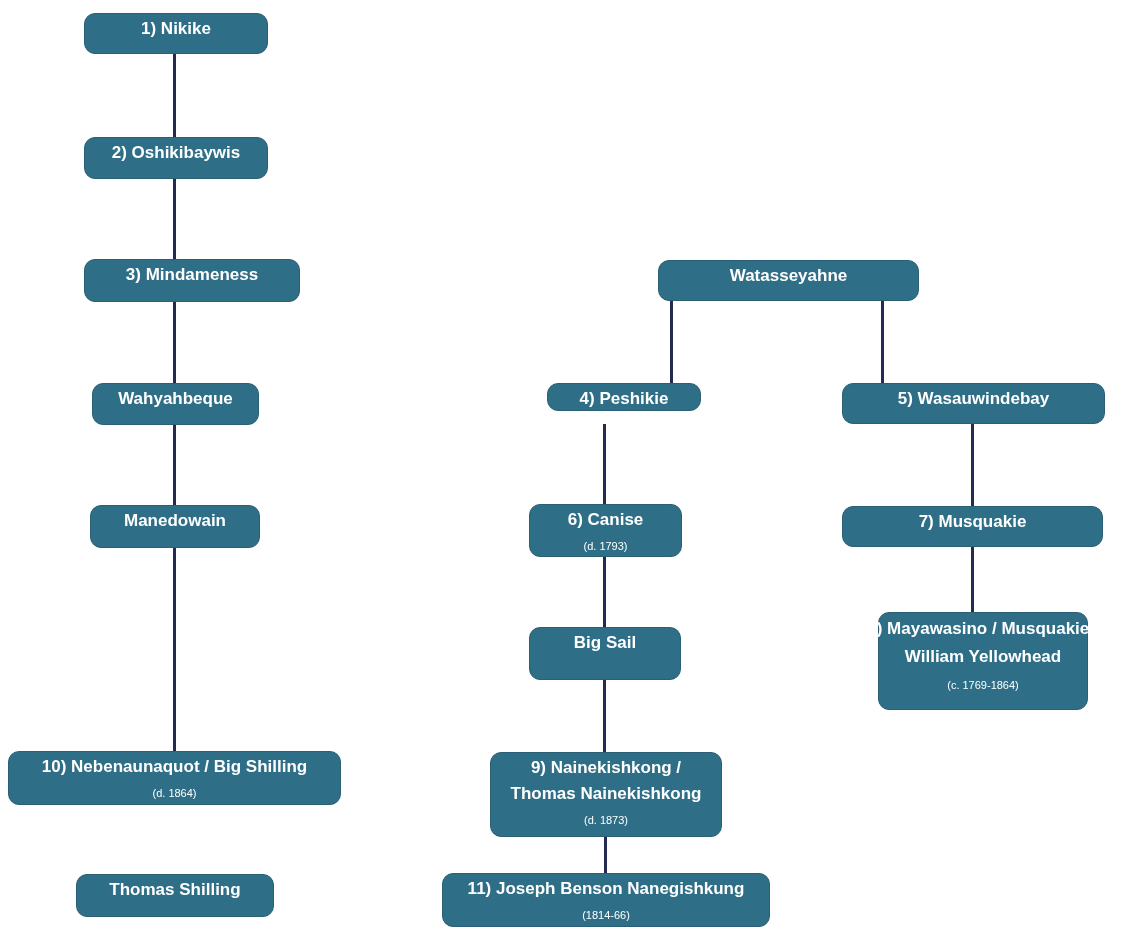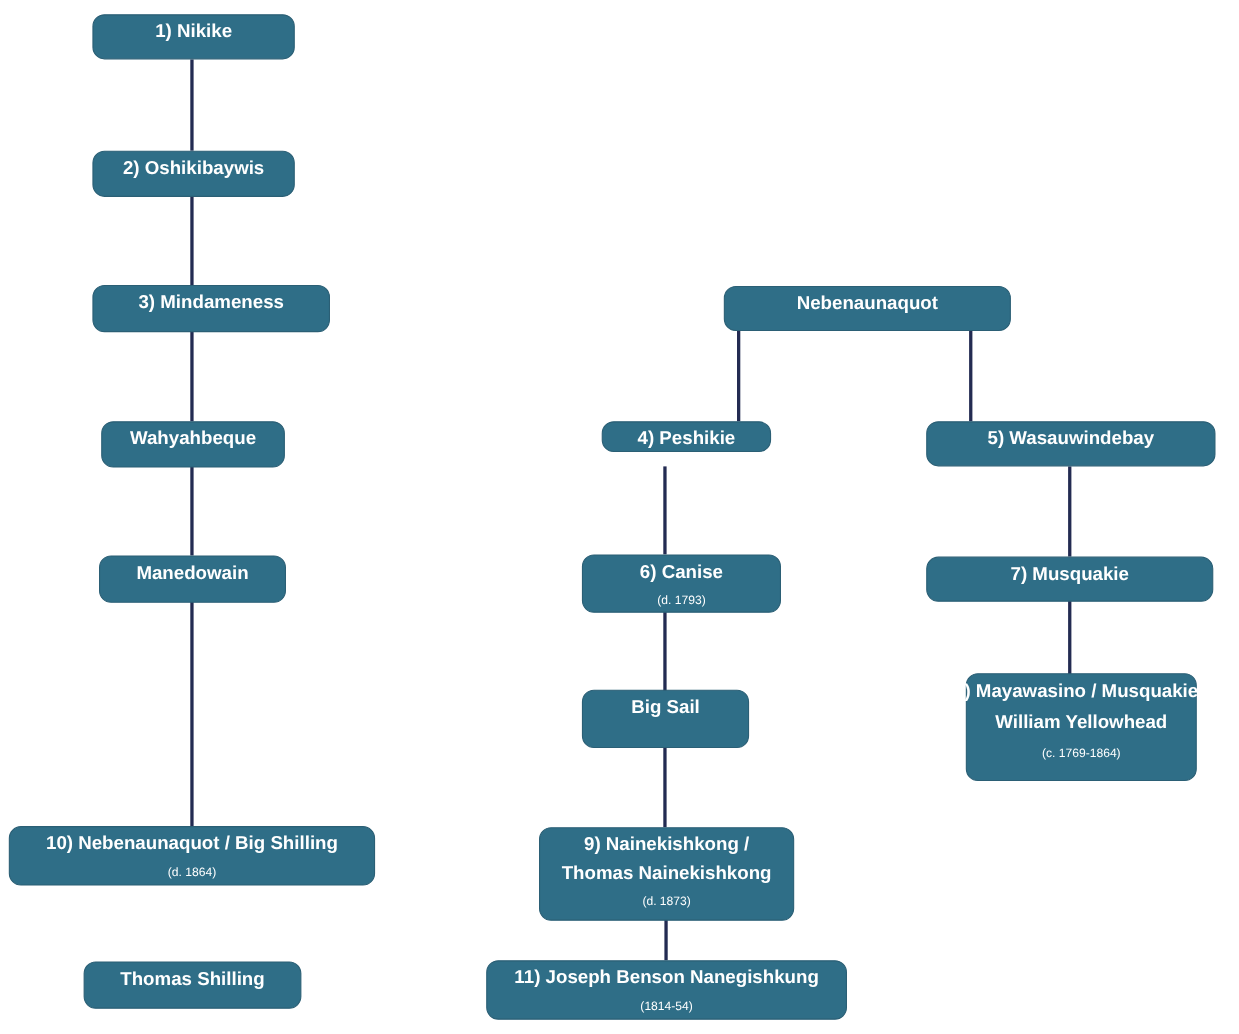--- a/index.html
+++ b/index.html
@@ -85,40 +85,40 @@
   </div>
   <div class="node" style="left:8px;top:751px;width:333px;height:54px">
     <span class="nm">10) Nebenaunaquot / Big Shilling</span>
     <span class="sub">(d. 1864)</span>
   </div>
   <div class="node" style="left:76px;top:874px;width:198px;height:43px">
     <span class="nm">Thomas Shilling</span>
   </div>
 
   <div class="node" style="left:658px;top:260px;width:261px;height:41px">
-    <span class="nm">Nebenaunaquot</span>
+    <span class="nm">Watasseyahne</span>
   </div>
   <div class="node" style="left:547px;top:383px;width:154px;height:28px">
     <span class="nm">4) Peshikie</span>
   </div>
-  <div class="node" style="left:529px;top:504px;width:181px;height:53px">
+  <div class="node" style="left:529px;top:504px;width:153px;height:53px">
     <span class="nm">6) Canise</span>
     <span class="sub">(d. 1793)</span>
   </div>
   <div class="node" style="left:529px;top:627px;width:152px;height:53px">
     <span class="nm">Big Sail</span>
   </div>
   <div class="node" style="left:490px;top:752px;width:232px;height:85px">
     <span class="nm">9) Nainekishkong /</span>
     <span class="nm">Thomas Nainekishkong</span>
     <span class="sub">(d. 1873)</span>
   </div>
   <div class="node" style="left:442px;top:873px;width:328px;height:54px">
     <span class="nm">11) Joseph Benson Nanegishkung</span>
-    <span class="sub">(1814-54)</span>
+    <span class="sub">(1814-66)</span>
   </div>
 
   <div class="node" style="left:842px;top:383px;width:263px;height:41px">
     <span class="nm">5) Wasauwindebay</span>
   </div>
   <div class="node" style="left:842px;top:506px;width:261px;height:41px">
     <span class="nm">7) Musquakie</span>
   </div>
   <div class="node tall" style="left:878px;top:612px;width:210px;height:98px">
     <span class="nm">8) Mayawasino / Musquakie /</span>

